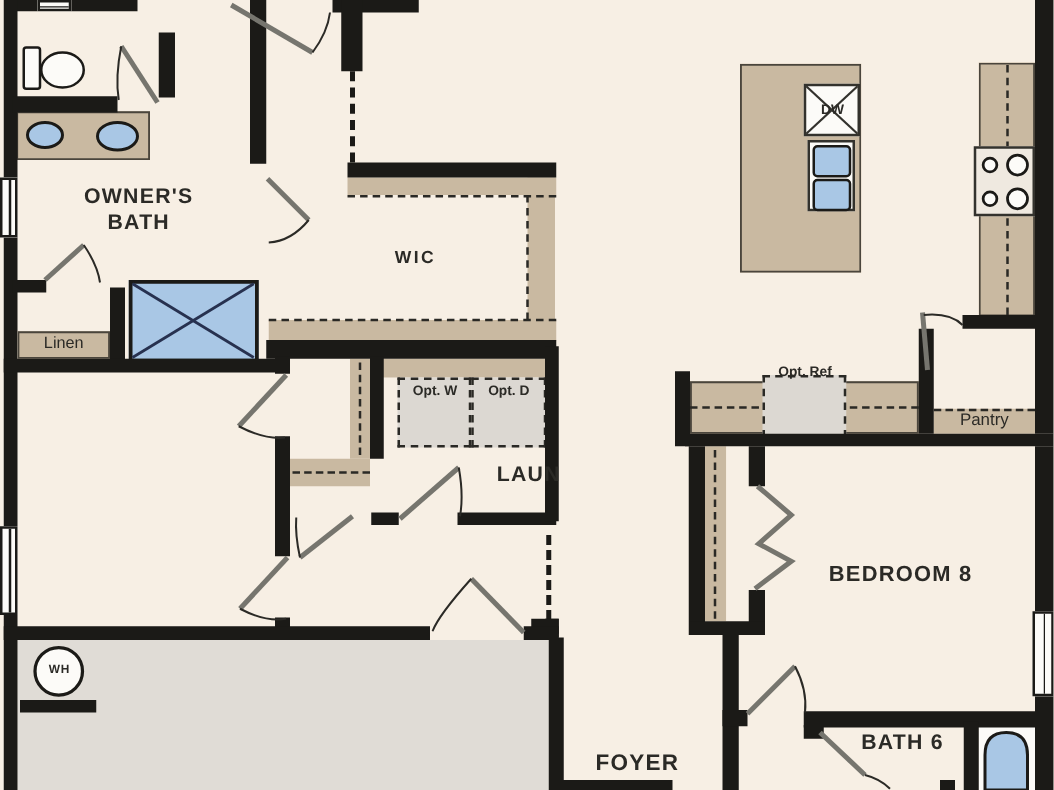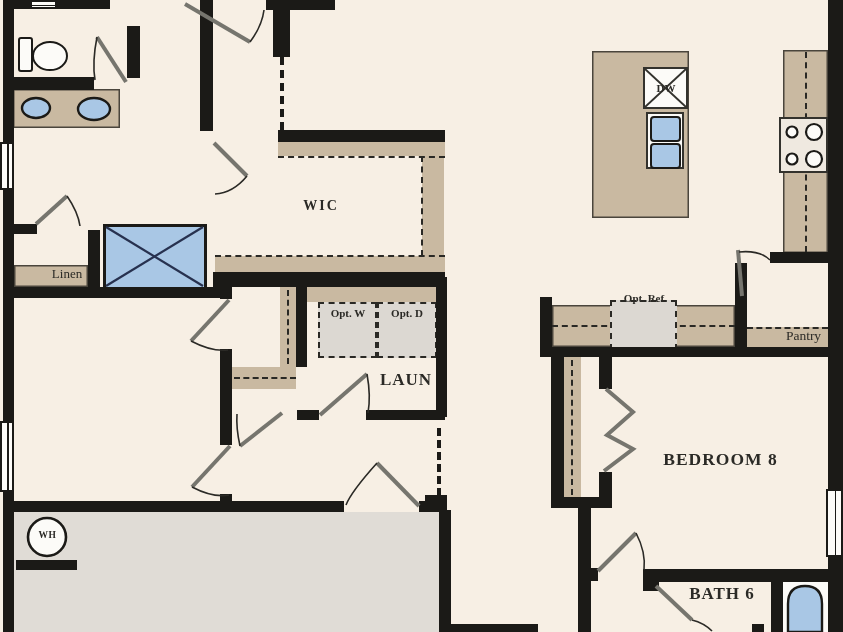--- a/index.html
+++ b/index.html
@@ -13,24 +13,24 @@
   .w{position:absolute;background:var(--wall);}
   .tan{position:absolute;background:var(--cabinet);box-shadow:0 0 0 1.5px #4a453c inset;}
   .fill{position:absolute;}
   .win{position:absolute;background:var(--fixture-white);border:2px solid var(--wall);box-sizing:border-box;}
   .winline-v{position:absolute;left:50%;top:0;bottom:0;width:1.5px;background:var(--wall);}
   .winline-h{position:absolute;top:50%;left:0;right:0;height:1.5px;background:var(--wall);}
   .dash-h{position:absolute;border-top:2.5px dashed #2a2925;}
   .dash-v{position:absolute;border-left:2.5px dashed #2a2925;}
   .open-v{position:absolute;border-left:4px dashed var(--wall);}
   .optbox{position:absolute;background:var(--optional-box);border:2.5px dashed #2a2925;box-sizing:border-box;}
-  .lbl{position:absolute;color:var(--label-text);text-align:center;line-height:1.25;font-family:Liberation Serif, serif;}
+  .lbl{position:absolute;color:var(--label-text);text-align:center;line-height:1.25;}
   .big{font-weight:bold;font-size:17px;letter-spacing:1px;}
   .med{font-size:14px;font-weight:600;letter-spacing:2px;}
-  .sm{font-size:13px;font-weight:500;margin-left:16px;}
+  .sm{font-size:13px;font-weight:500;}
   .tiny{font-size:11px;font-weight:600;line-height:1.2;}
   svg.overlay{position:absolute;left:0;top:0;pointer-events:none;}
   .leaf{stroke:var(--door-leaf);stroke-width:4;fill:none;}
   .arc{stroke:#2b2a26;stroke-width:1.6;fill:none;}
   .blk{stroke:var(--wall);fill:var(--fixture-white);}
   .blue{stroke:var(--wall);fill:var(--fixture-blue);}
   .xline{stroke:#27314f;stroke-width:2.2;}
   .shower{position:absolute;background:var(--fixture-blue);border:3px solid var(--wall);box-sizing:border-box;}
   .pad{position:absolute;background:var(--fixture-pad);border:2px solid #33322d;box-sizing:border-box;}
   .dwbox{position:absolute;background:var(--fixture-white);border:2px solid #33322d;box-sizing:border-box;}
@@ -211,23 +211,25 @@
         <path class="arc" d="M692,620 Q704,623 712,631"></path>
       </g>
     <g>
       <line class="leaf" x1="738" y1="250" x2="742" y2="296"></line>
         <path class="arc" d="M739,252 Q760,250 770,260"></path>
       </g>
 
     <polyline class="leaf" points="606,389 633,412 607,435 633,449 604,471" stroke-width="3.4"></polyline>
   </svg>
 
-  <div class="lbl med" style="left:293px;top:197px;width:56px;">WIC</div>
-  <div class="lbl big" style="left:367px;top:369px;width:78px;">LAUN</div>
+  <div class="lbl big" style="left:48px;top:146px;width:126px;">OWNER'S BATH</div>
+  <div class="lbl med" style="left:293px;top:197px;width:56px;text-align:right;">WIC</div>
+  <div class="lbl big" style="left:384px;top:369px;width:78px;">LAUN</div>
   <div class="lbl big" style="left:618px;top:449px;width:205px;font-size:17.5px;">BEDROOM 8</div>
+  <div class="lbl big" style="left:460px;top:599px;width:100px;font-size:18px;">FOYER</div>
   <div class="lbl big" style="left:687px;top:583px;width:70px;">BATH 6</div>
   <div class="lbl sm" style="left:16px;top:266px;width:70px;">Linen</div>
   <div class="lbl sm" style="left:750px;top:328px;width:75px;font-size:13.5px;">Pantry</div>
   <div class="lbl tiny" style="left:327px;top:307px;width:42px;">Opt. W</div>
   <div class="lbl tiny" style="left:386px;top:307px;width:42px;">Opt. D</div>
   <div class="lbl tiny" style="left:621px;top:292px;width:46px;">Opt. Ref</div>
   <div class="lbl tiny" style="left:650px;top:82px;width:32px;font-weight:bold;">DW</div>
   <div class="lbl" style="left:33px;top:530px;width:29px;font-size:9.5px;font-weight:bold;letter-spacing:.5px;">WH</div>
 
 </div>

